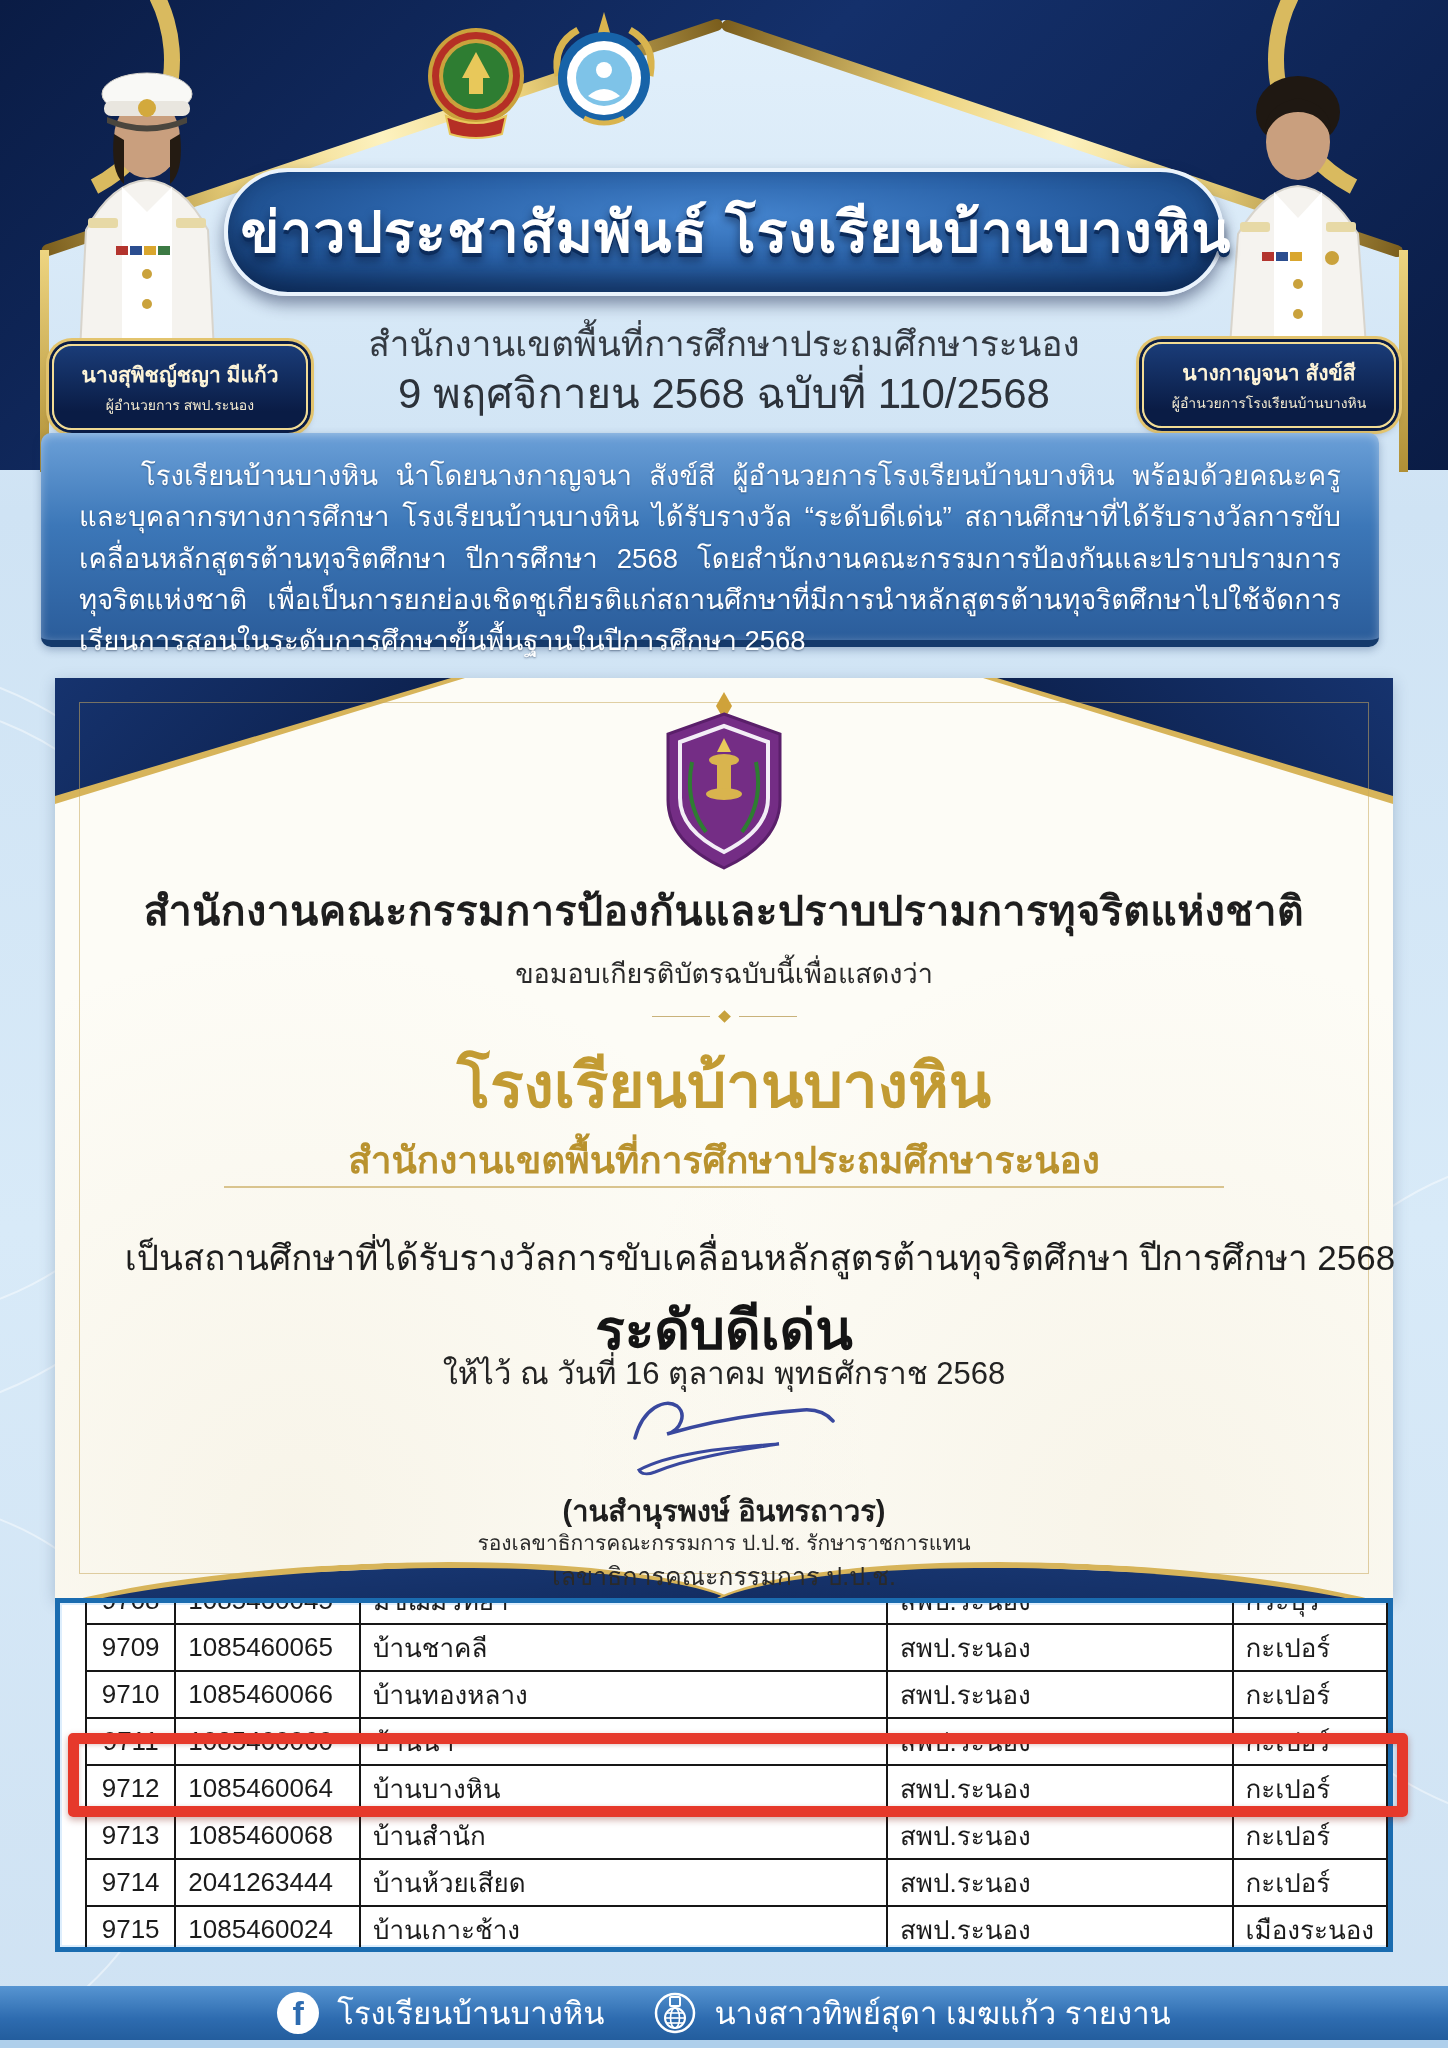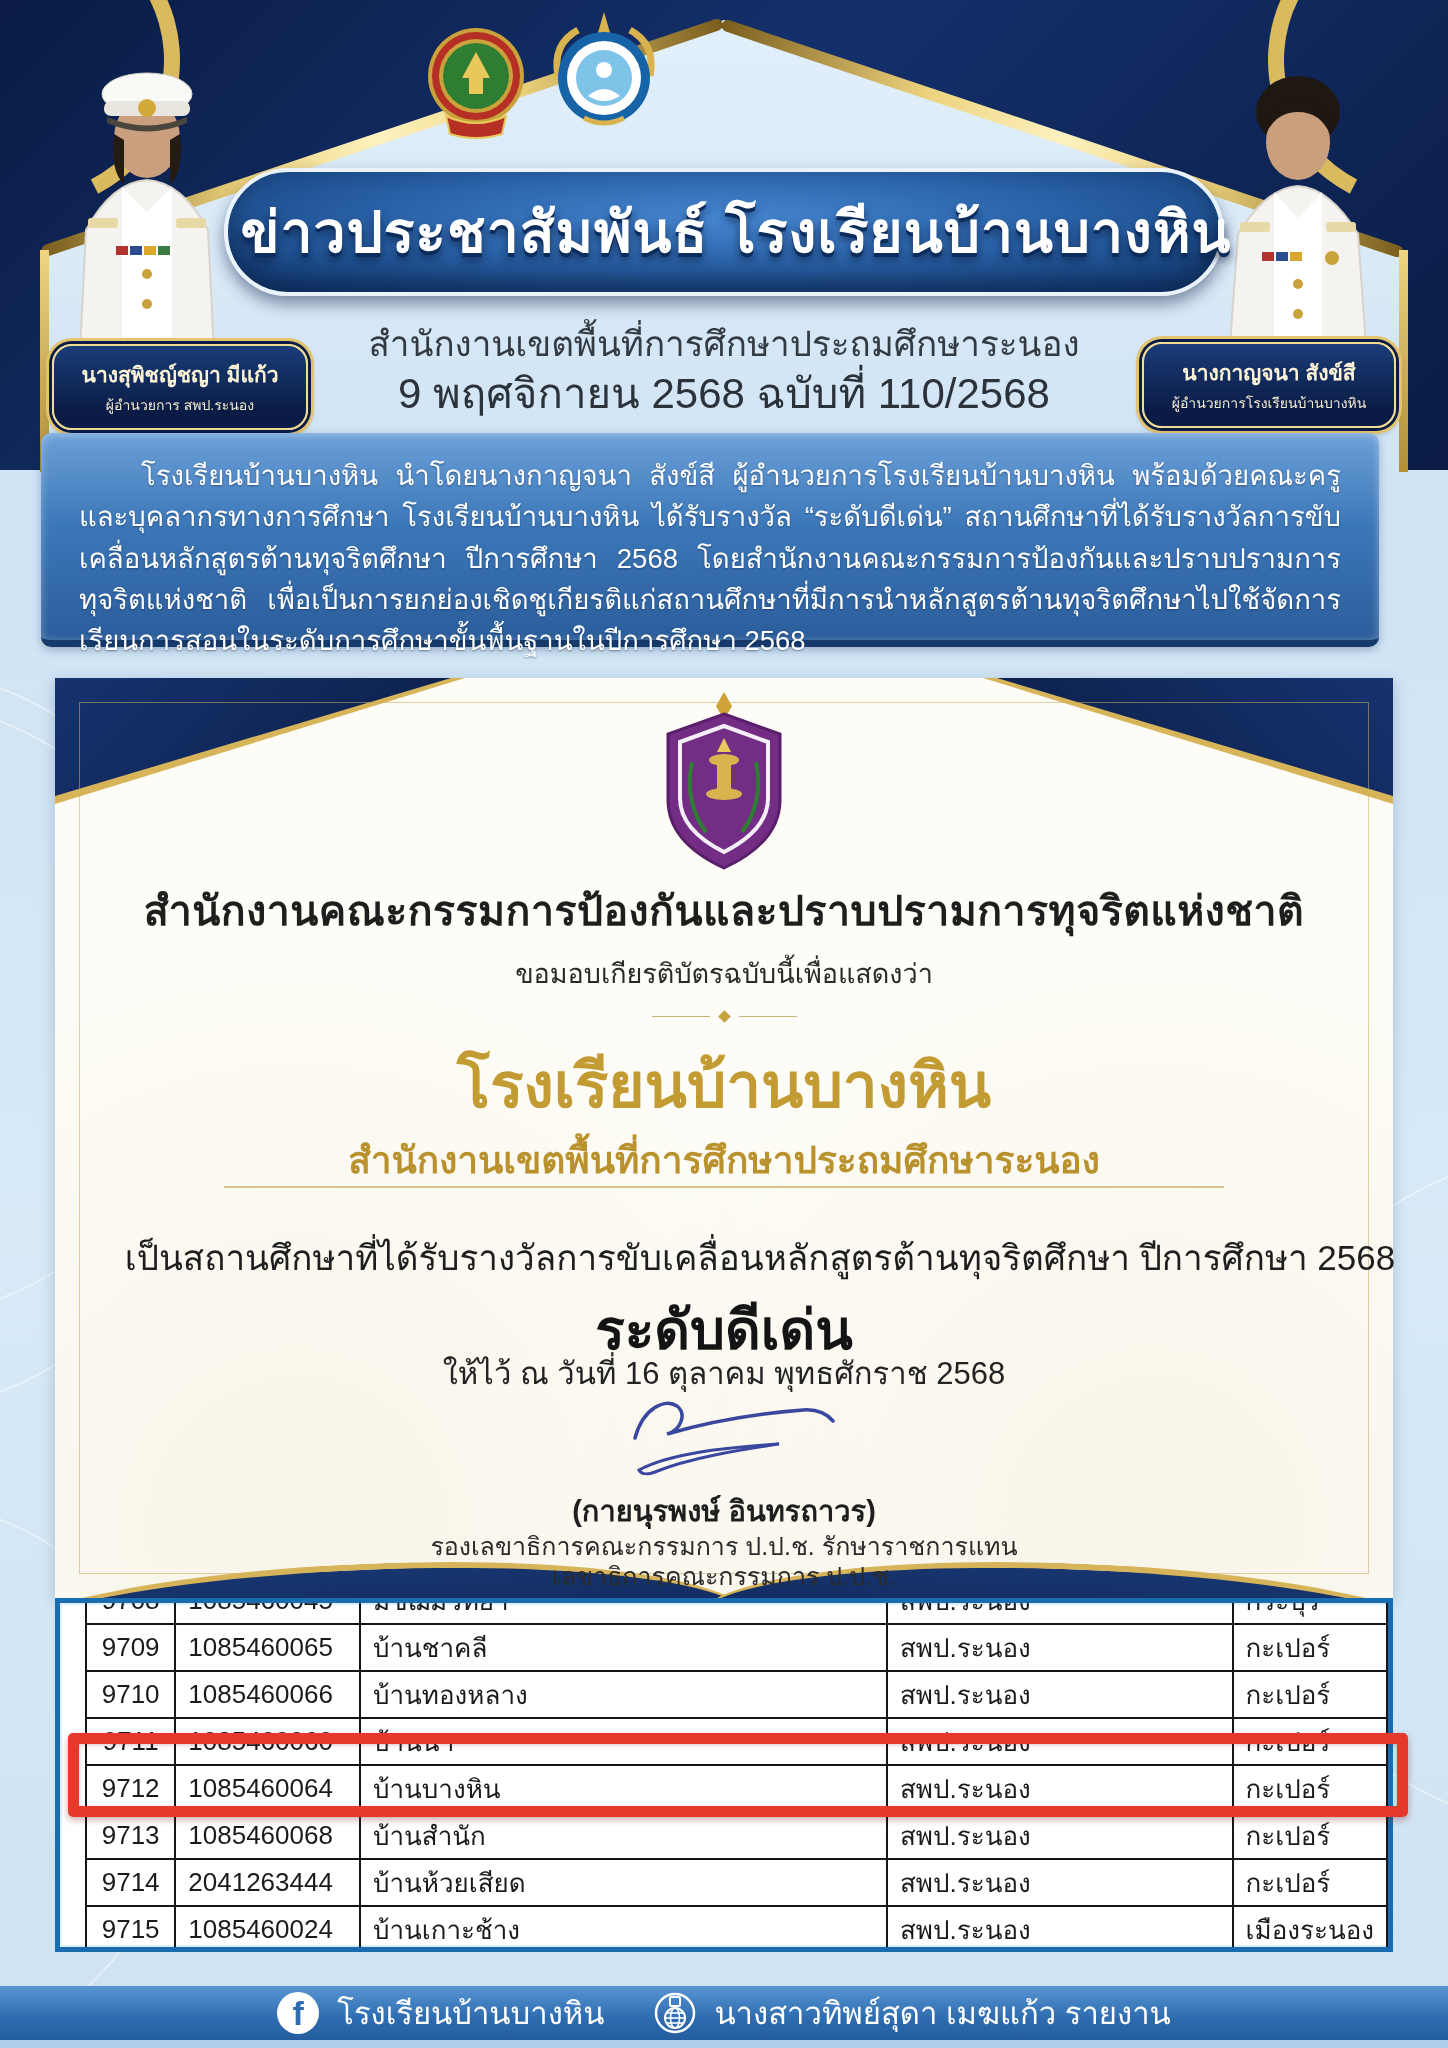--- a/index.html
+++ b/index.html
@@ -113,21 +113,21 @@
   .cert-ornament .ln{ width:58px; height:1px; background:#c9b27a; }
   .cert-ornament .dm{ width:9px; height:9px; background:#c7a13c; transform:rotate(45deg); }
   .cert-school{ top:358px; font-size:62px; font-weight:bold; color:#c29b33; }
   .cert-area{ top:452px; font-size:37px; font-weight:bold; color:#b9922e; }
   .cert-hr{ position:absolute; top:508px; left:169px; width:1000px; height:2px; background:#d9c48e; }
   .cert-award{ top:552px; font-size:35px;margin-left:36px; }
   .cert-level{ top:608px; font-size:55px; font-weight:bold; color:#141414; }
   .cert-date{ top:670px; font-size:31px; color:#232323; }
   .cert-sign{ position:absolute; top:708px; left:50%; transform:translateX(-50%); }
   .cert-signer{ top:810px; font-size:29px; font-weight:bold; }
-  .cert-t1{ top:848px; font-size:25px; color:#2a2a2a; }
+  .cert-t1{ top:848px; font-size:21px; color:#2a2a2a; }
   .cert-t2{ top:878px; font-size:25px; color:#2a2a2a; z-index:6; }
 
   .cert-swoosh{ position:absolute; left:0; bottom:0; width:100%; height:58px; overflow:hidden; }
   .sw{ position:absolute; width:58%; height:160px;
     background:linear-gradient(180deg,#17356f,#0a1c45); border-top:6px solid #d7b45a; }
   .sw.l{ left:-6%; top:24px; border-radius:100% 100% 0 0 / 90% 90% 0 0; transform:rotate(-2.5deg); }
   .sw.r{ right:-6%; top:24px; border-radius:100% 100% 0 0 / 90% 90% 0 0; transform:rotate(2.5deg); }
 
   
   .table-panel{
@@ -297,21 +297,21 @@
     <div class="cert-text cert-award">เป็นสถานศึกษาที่ได้รับรางวัลการขับเคลื่อนหลักสูตรต้านทุจริตศึกษา ปีการศึกษา 2568</div>
     <div class="cert-text cert-level">ระดับดีเด่น</div>
     <div class="cert-text cert-date">ให้ไว้ ณ วันที่ 16 ตุลาคม พุทธศักราช 2568</div>
 
     <div class="cert-sign">
       <svg width="250" height="96" viewBox="0 0 250 96">
         <path d="M36,52 C44,22 66,12 78,20 C88,28 82,44 68,48 C102,38 152,28 204,24 C218,23 228,28 234,35" stroke="#39489e" stroke-width="3.5" fill="none" stroke-linecap="round"></path>
         <path d="M40,84 C70,68 120,62 180,58 C140,64 90,72 56,86 C48,89 42,88 40,84 Z" stroke="#39489e" stroke-width="3" fill="none" stroke-linecap="round"></path>
       </svg>
     </div>
-    <div class="cert-text cert-signer">(กายนุรพงษ์ อินทรถาวร)</div>
+    <div class="cert-text cert-signer">(านสำนุรพงษ์ อินทรถาวร)</div>
     <div class="cert-text cert-t1">รองเลขาธิการคณะกรรมการ ป.ป.ช. รักษาราชการแทน</div>
     <div class="cert-text cert-t2">เลขาธิการคณะกรรมการ ป.ป.ช.</div>
 
     <div class="cert-swoosh">
       <div class="sw l"></div>
       <div class="sw r"></div>
     </div>
   </div>
 
   <div class="table-panel">

